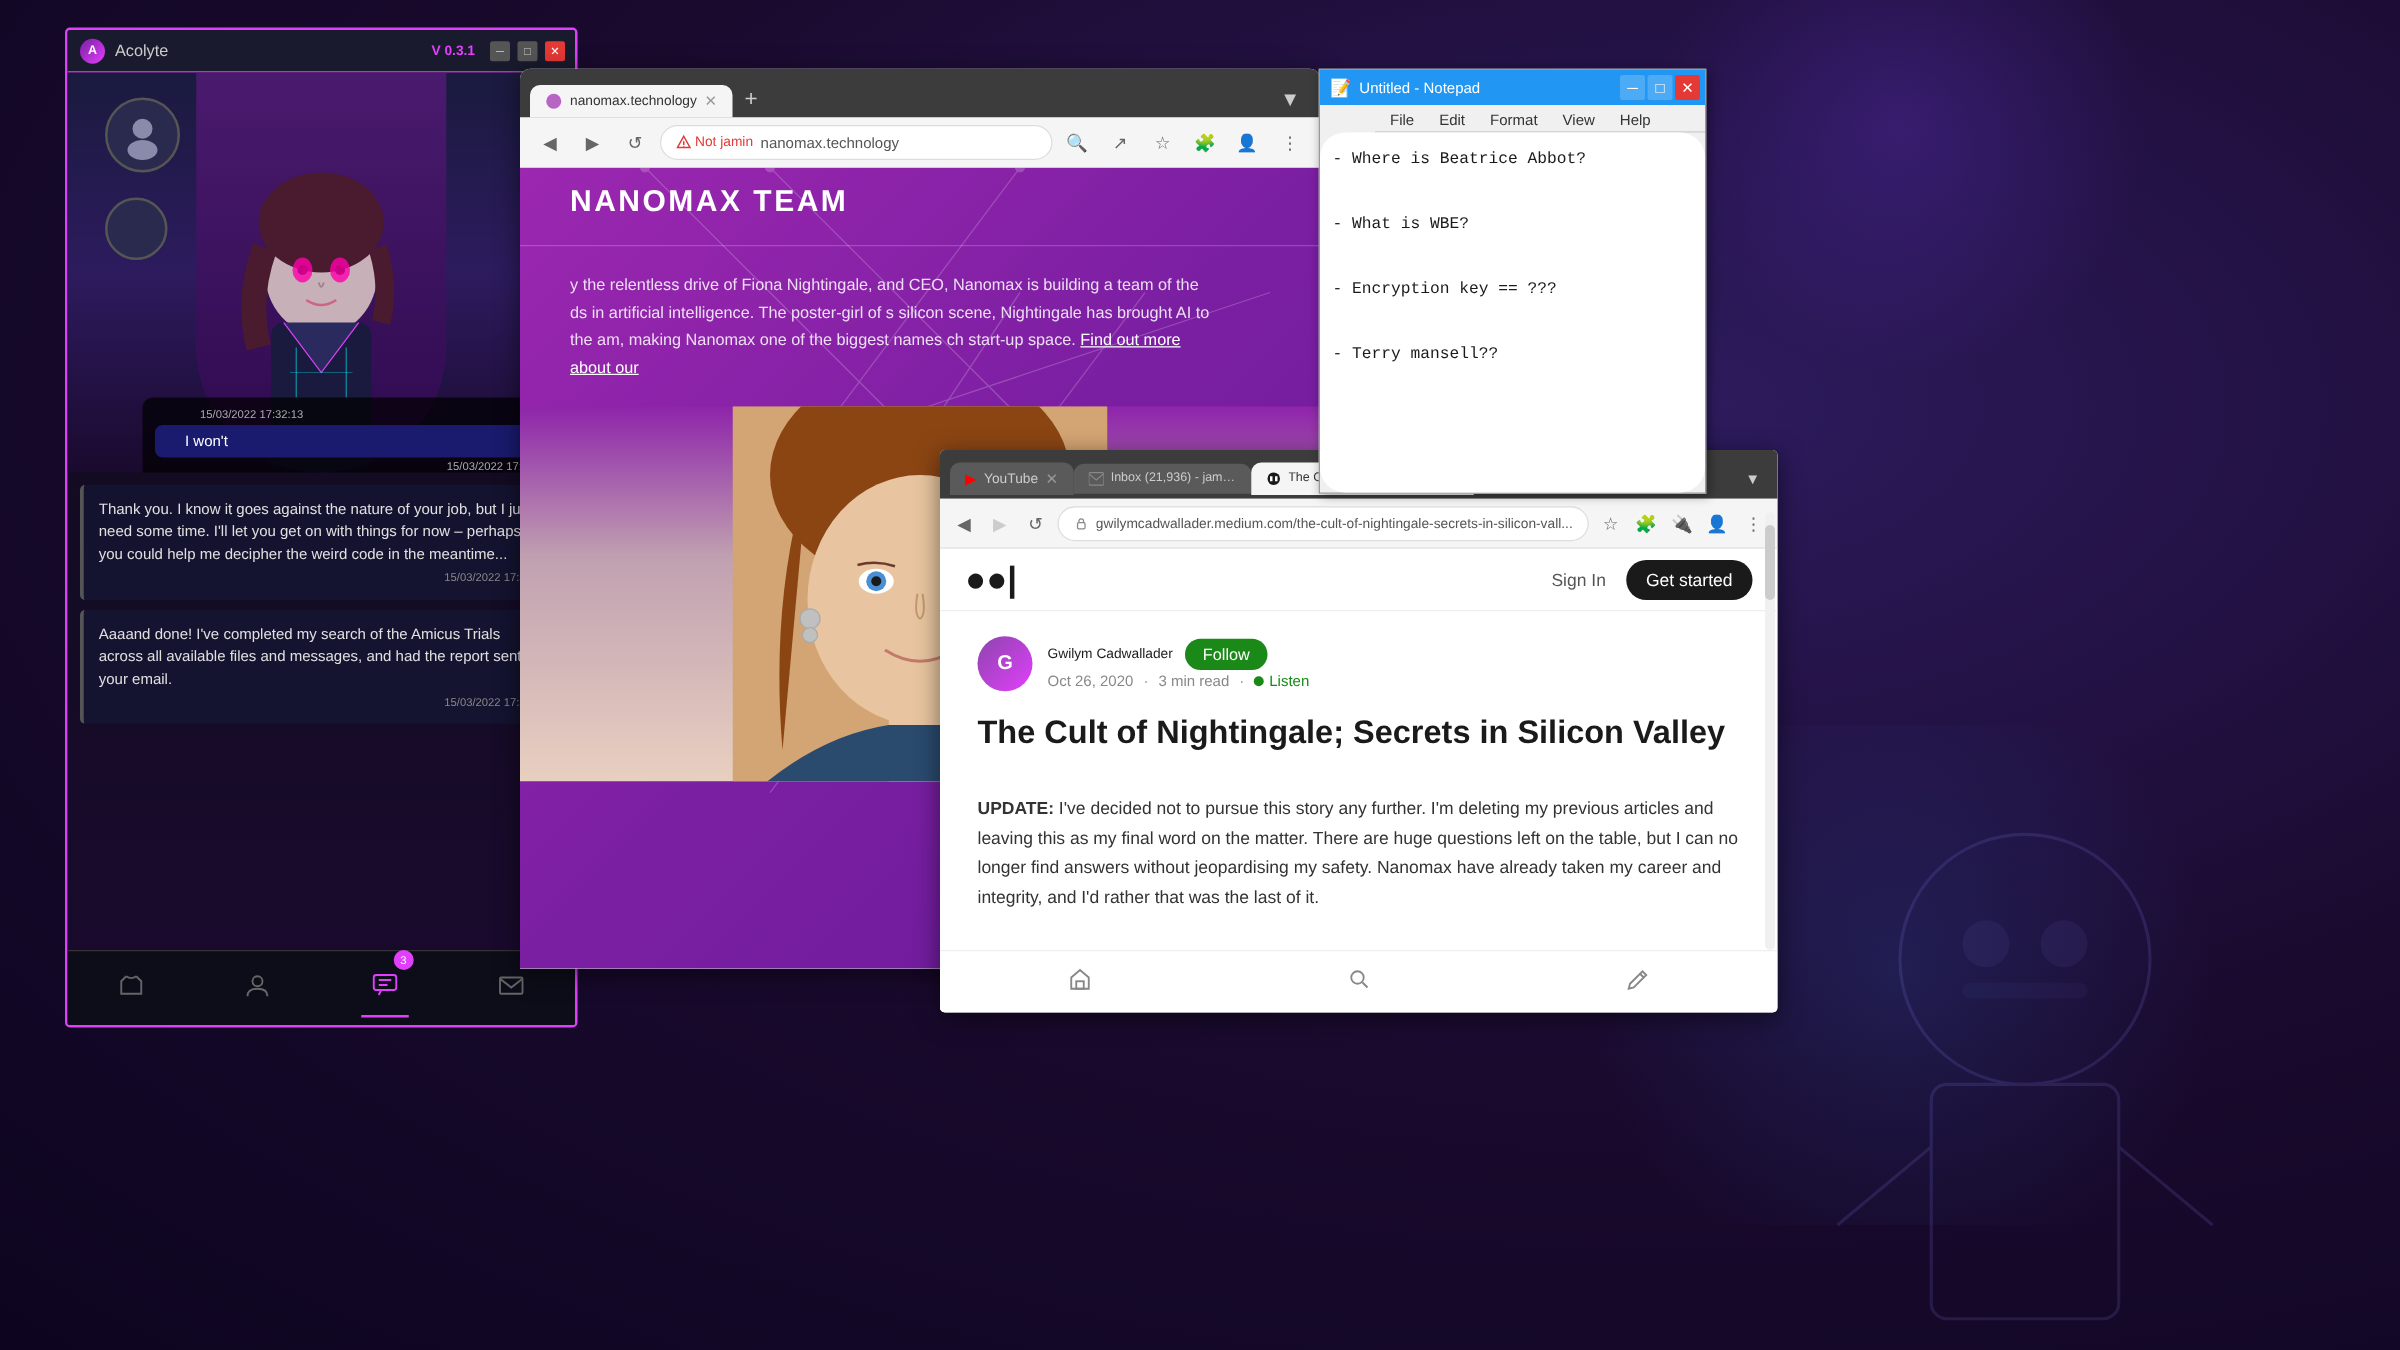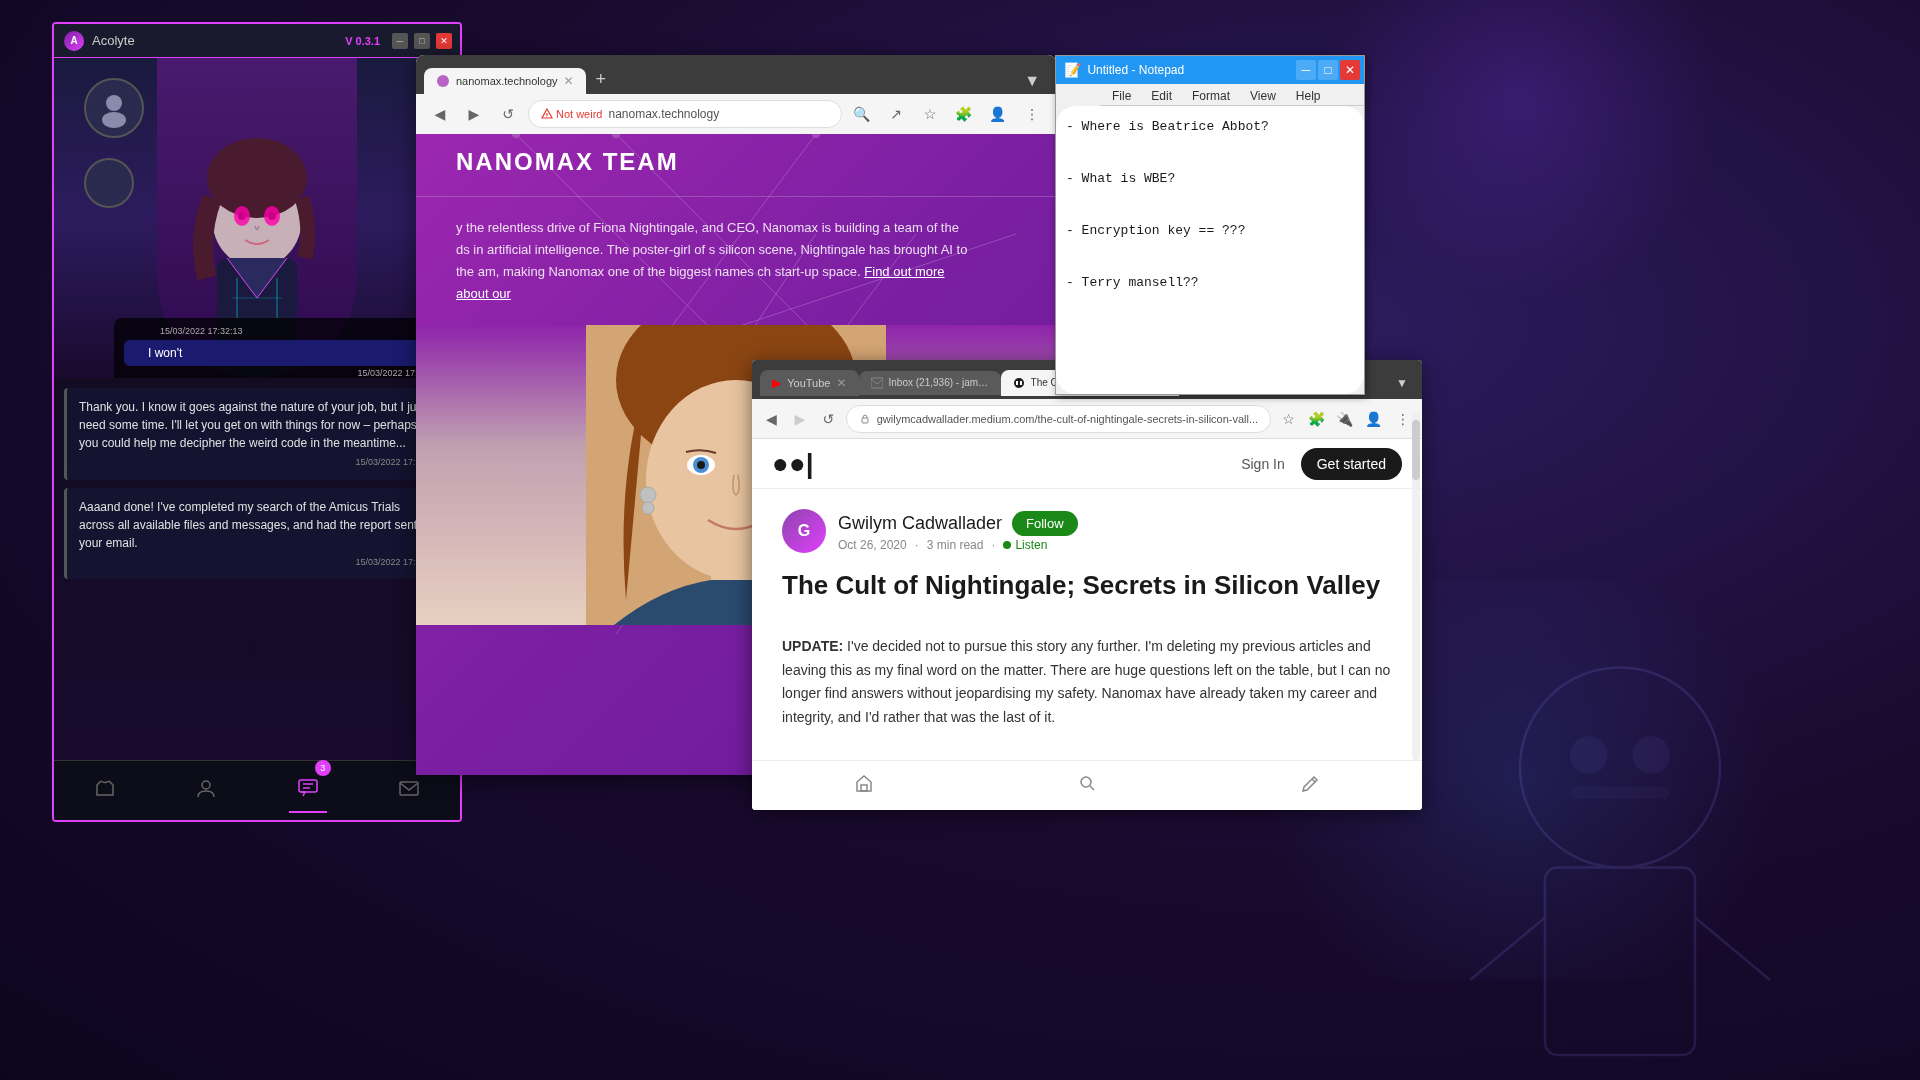--- a/index.html
+++ b/index.html
@@ -537,21 +537,21 @@
       flex-shrink: 0;
       display: flex;
       align-items: center;
       justify-content: center;
       color: white;
       font-size: 16px;
       font-weight: bold;
     }
 
     .author-name {
-      font-size: 18px;
+      font-size: 11px;
       color: #1a1a1a;
       font-weight: 500;
     }
 
     .follow-btn {
       background: #1a8917;
       color: white;
       border: none;
       border-radius: 20px;
       padding: 5px 14px;
@@ -919,21 +919,21 @@
     <button class="nav-button">◀</button>
     <button class="nav-button">▶</button>
     <button class="nav-button">↺</button>
     <div class="address-bar">
       <span class="not-secure">
         <svg width="12" height="12" viewBox="0 0 12 12">
           <path d="M6 1 L11 10 L1 10 Z" fill="none" stroke="#e53935" stroke-width="1.2"></path>
           <line x1="6" y1="5" x2="6" y2="8" stroke="#e53935" stroke-width="1.2"></line>
           <circle cx="6" cy="9" r="0.5" fill="#e53935"></circle>
         </svg>
-        <span>Not weird</span>
+        <span>Not jamin</span>
       </span>
       <span style="flex:1;color:#555;font-size:12px;">nanomax.technology</span>
     </div>
 
     <button class="nav-button">🔍</button>
     <button class="nav-button">↗</button>
     <button class="nav-button">☆</button>
     <button class="nav-button">🧩</button>
     <button class="nav-button">👤</button>
     <button class="nav-button">⋮</button>

